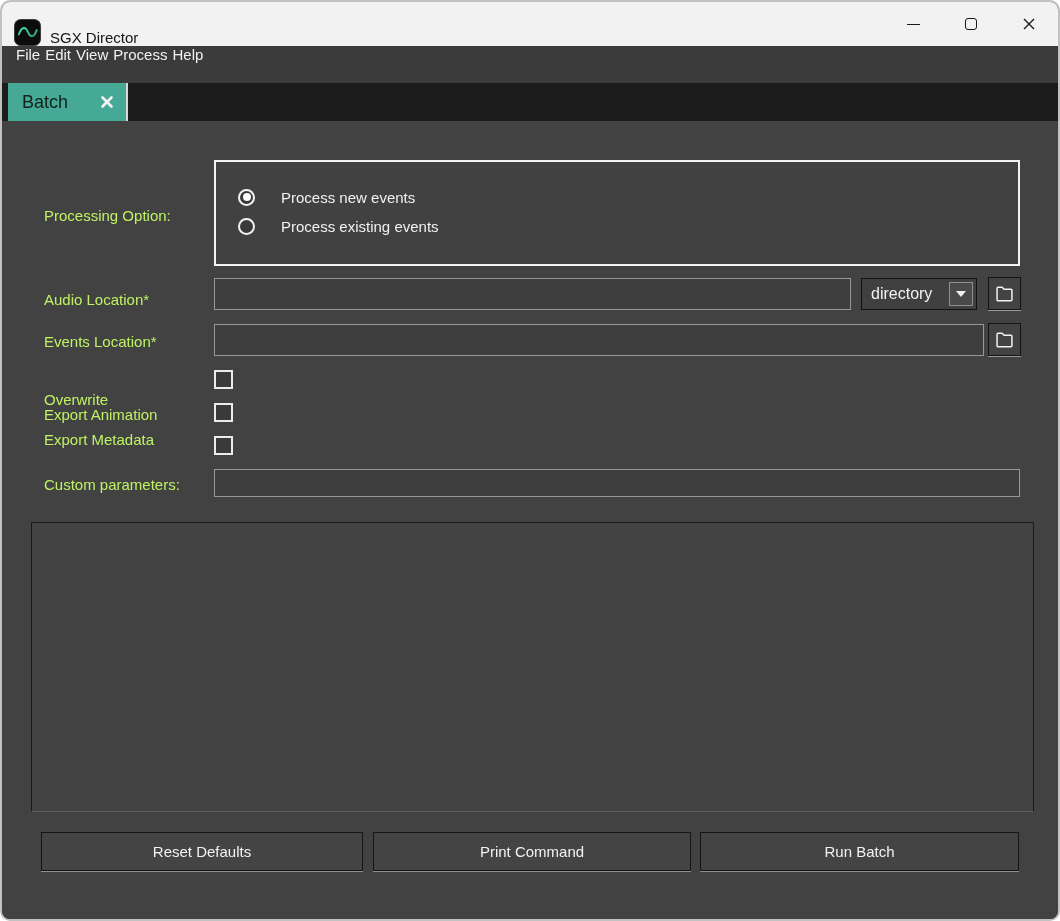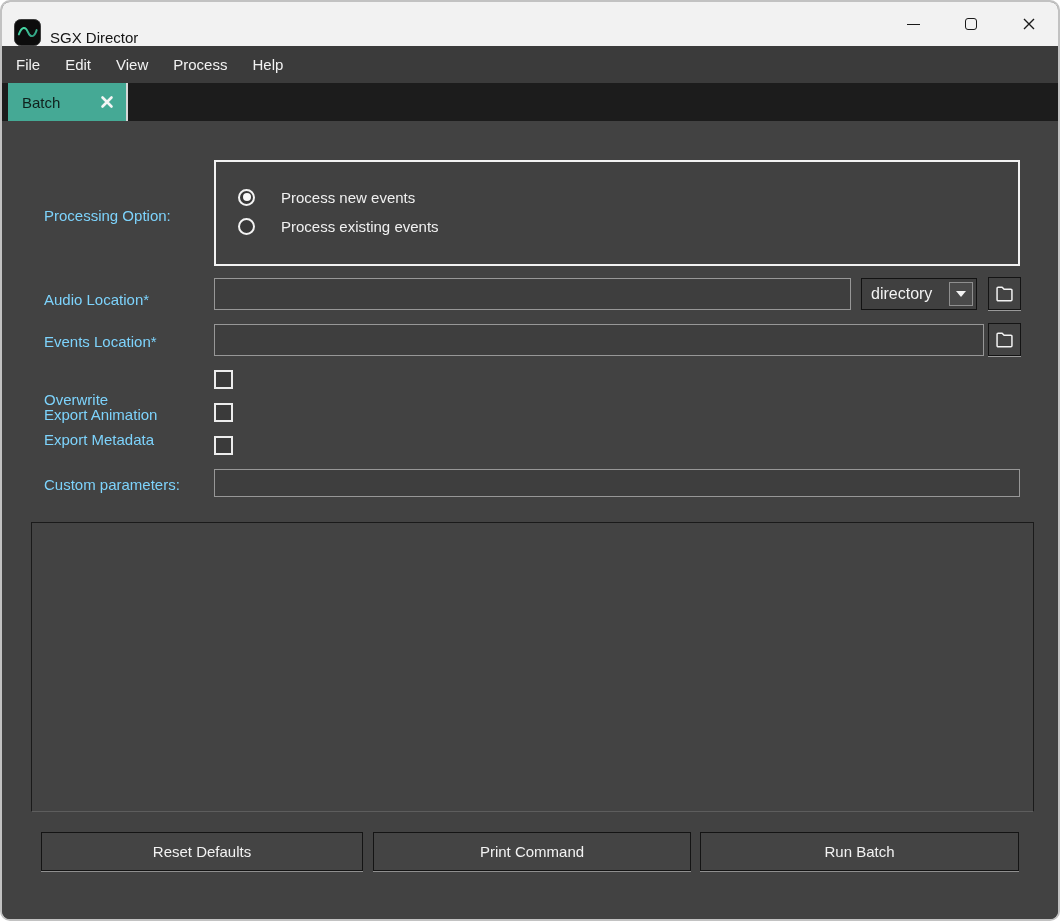--- a/index.html
+++ b/index.html
@@ -24,38 +24,38 @@
   .window-title { font-size: 15px; color: #141414; }
   .titlebar-spacer { flex: 1; }
   .win-controls { display: flex; align-items: stretch; height: 100%; }
   .win-btn { width: 58px; height: 100%; display: flex; align-items: center; justify-content: center; cursor: default; }
   .glyph-min { width: 13px; height: 0; border-top: 1.6px solid #1a1a1a; }
   .glyph-max { width: 12px; height: 12px; border: 1.6px solid #1a1a1a; border-radius: 3px; }
 
   
   .menubar {
     height: 37px; background: #3b3b3b; flex: 0 0 auto;
-    display: flex; align-items: center; padding-left: 14px; gap: 25px;
+    display: flex; padding-left: 14px; gap: 5px;
     color: #f2f2f2; font-size: 15px;
   }
   .menu-item { cursor: default; }
 
   
   .tabstrip { height: 38px; background: #1c1c1c; flex: 0 0 auto; position: relative; display: flex; align-items: stretch; }
   .tab {
     margin-left: 6px; width: 118px; background: #45a995;
     display: flex; align-items: center; padding: 0 12px 0 14px;
-    color: #10211d; font-size: 15px; gap: 16px;
+    color: #10211d; font-size: 18px; gap: 16px;
   }
   .tab-label { flex: 1; }
   .tab-sep { width: 2px; background: #d8d8d8; height: 100%; }
 
   
   .content { flex: 1; position: relative; background: #424242; color: #f0f0f0; font-size: 15px; }
-  .flabel { position: absolute; left: 42px; height: 22px; line-height: 22px; color: #7dd3fc; }
+  .flabel { position: absolute; left: 42px; height: 22px; line-height: 22px; color: #bef264; }
 
   .groupbox {
     position: absolute; left: 212px; top: 39px; width: 806px; height: 106px;
     border: 2px solid #f2f2f2; background: #414141;
   }
   .radio-row { position: absolute; left: 22px; height: 22px; display: flex; align-items: center; gap: 26px; }
   .radio {
     width: 17px; height: 17px; border: 2px solid #f2f2f2; border-radius: 50%;
     background: #393939; position: relative; flex: 0 0 auto;
   }

